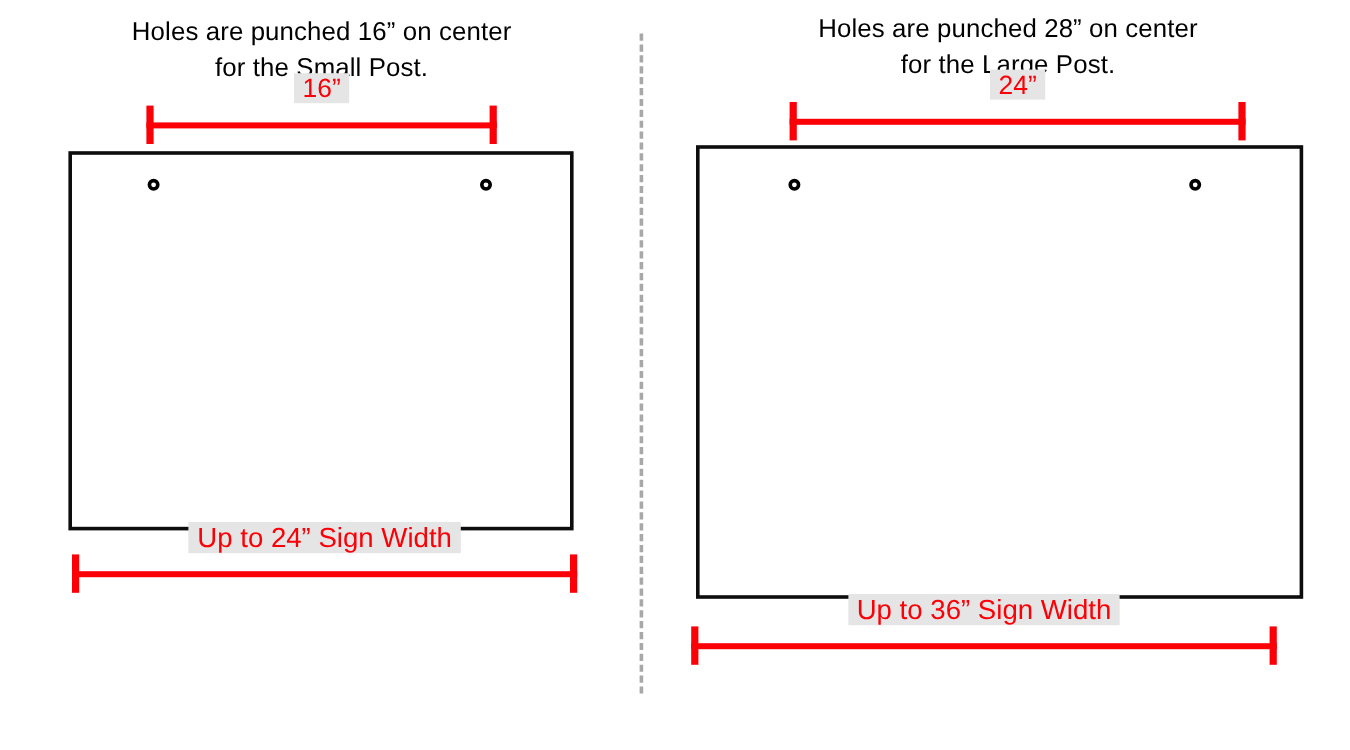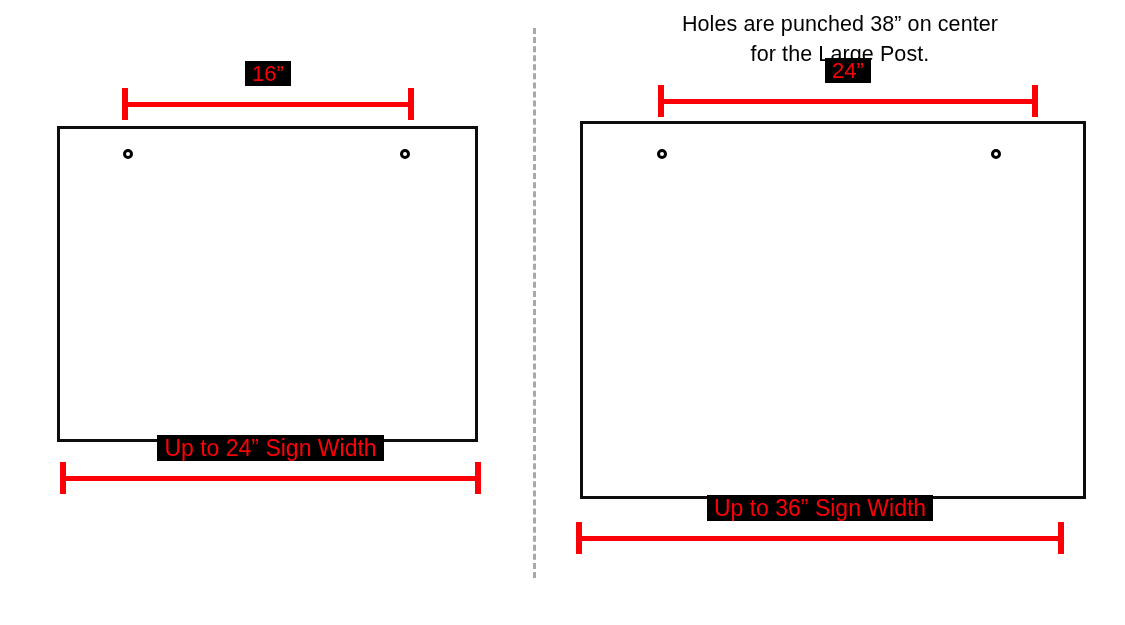--- a/index.html
+++ b/index.html
@@ -97,21 +97,21 @@
     color: #fb0007;
     font-size: 22px;
     line-height: 26px;
     white-space: nowrap;
     padding-bottom: 1px;
   }
   .dim-label.big { font-size: 23px; margin-top: 12px; }
 
   
   .dim-label span {
-    background: #000000;
+    background: #e5e5e5;
     padding: 0 7px;
   }
 
   
   #dim-small-oncenter  { left: 122px; width: 292px; top: 88px; }
   #dim-small-width     { left: 60px;  width: 421px; top: 462px; }
   #dim-large-oncenter  { left: 658px; width: 344px; top: 85px; padding-left: 36px; }
   #dim-large-width     { left: 576px; width: 488px; top: 522px; }
 
   
@@ -124,20 +124,22 @@
     border-left: 3px dashed #a8a8a8;
   }
 </style>
 </head>
 <body>
 
 <div id="diagram-root">
 
   <div class="panel" id="panel-small">
 
+    <div class="panel-heading" id="heading-small">Holes are punched 16” on center
+for the Small Post.</div>
 
     <div class="dim" id="dim-small-oncenter">
       <div class="dim-label">
         <span>16”</span>
       </div>
       <div class="dim-line"></div>
       <div class="dim-tick left"></div>
       <div class="dim-tick right"></div>
     </div>
 
@@ -153,21 +155,21 @@
       <div class="dim-line"></div>
       <div class="dim-tick left"></div>
       <div class="dim-tick right"></div>
     </div>
   </div>
 
   <div id="divider"></div>
 
   <div>
 
-    <div class="panel-heading" id="heading-large" style="left:610px;">Holes are punched 38” on center
+    <div class="panel-heading" id="heading-large" style="left:610px;">Holes are punched 28” on center
 for the Large Post.</div>
 
     <div class="dim" id="dim-large-oncenter">
       <div class="dim-label">
         <span>24”</span>
       </div>
       <div class="dim-line"></div>
       <div class="dim-tick left"></div>
       <div class="dim-tick right"></div>
     </div>

